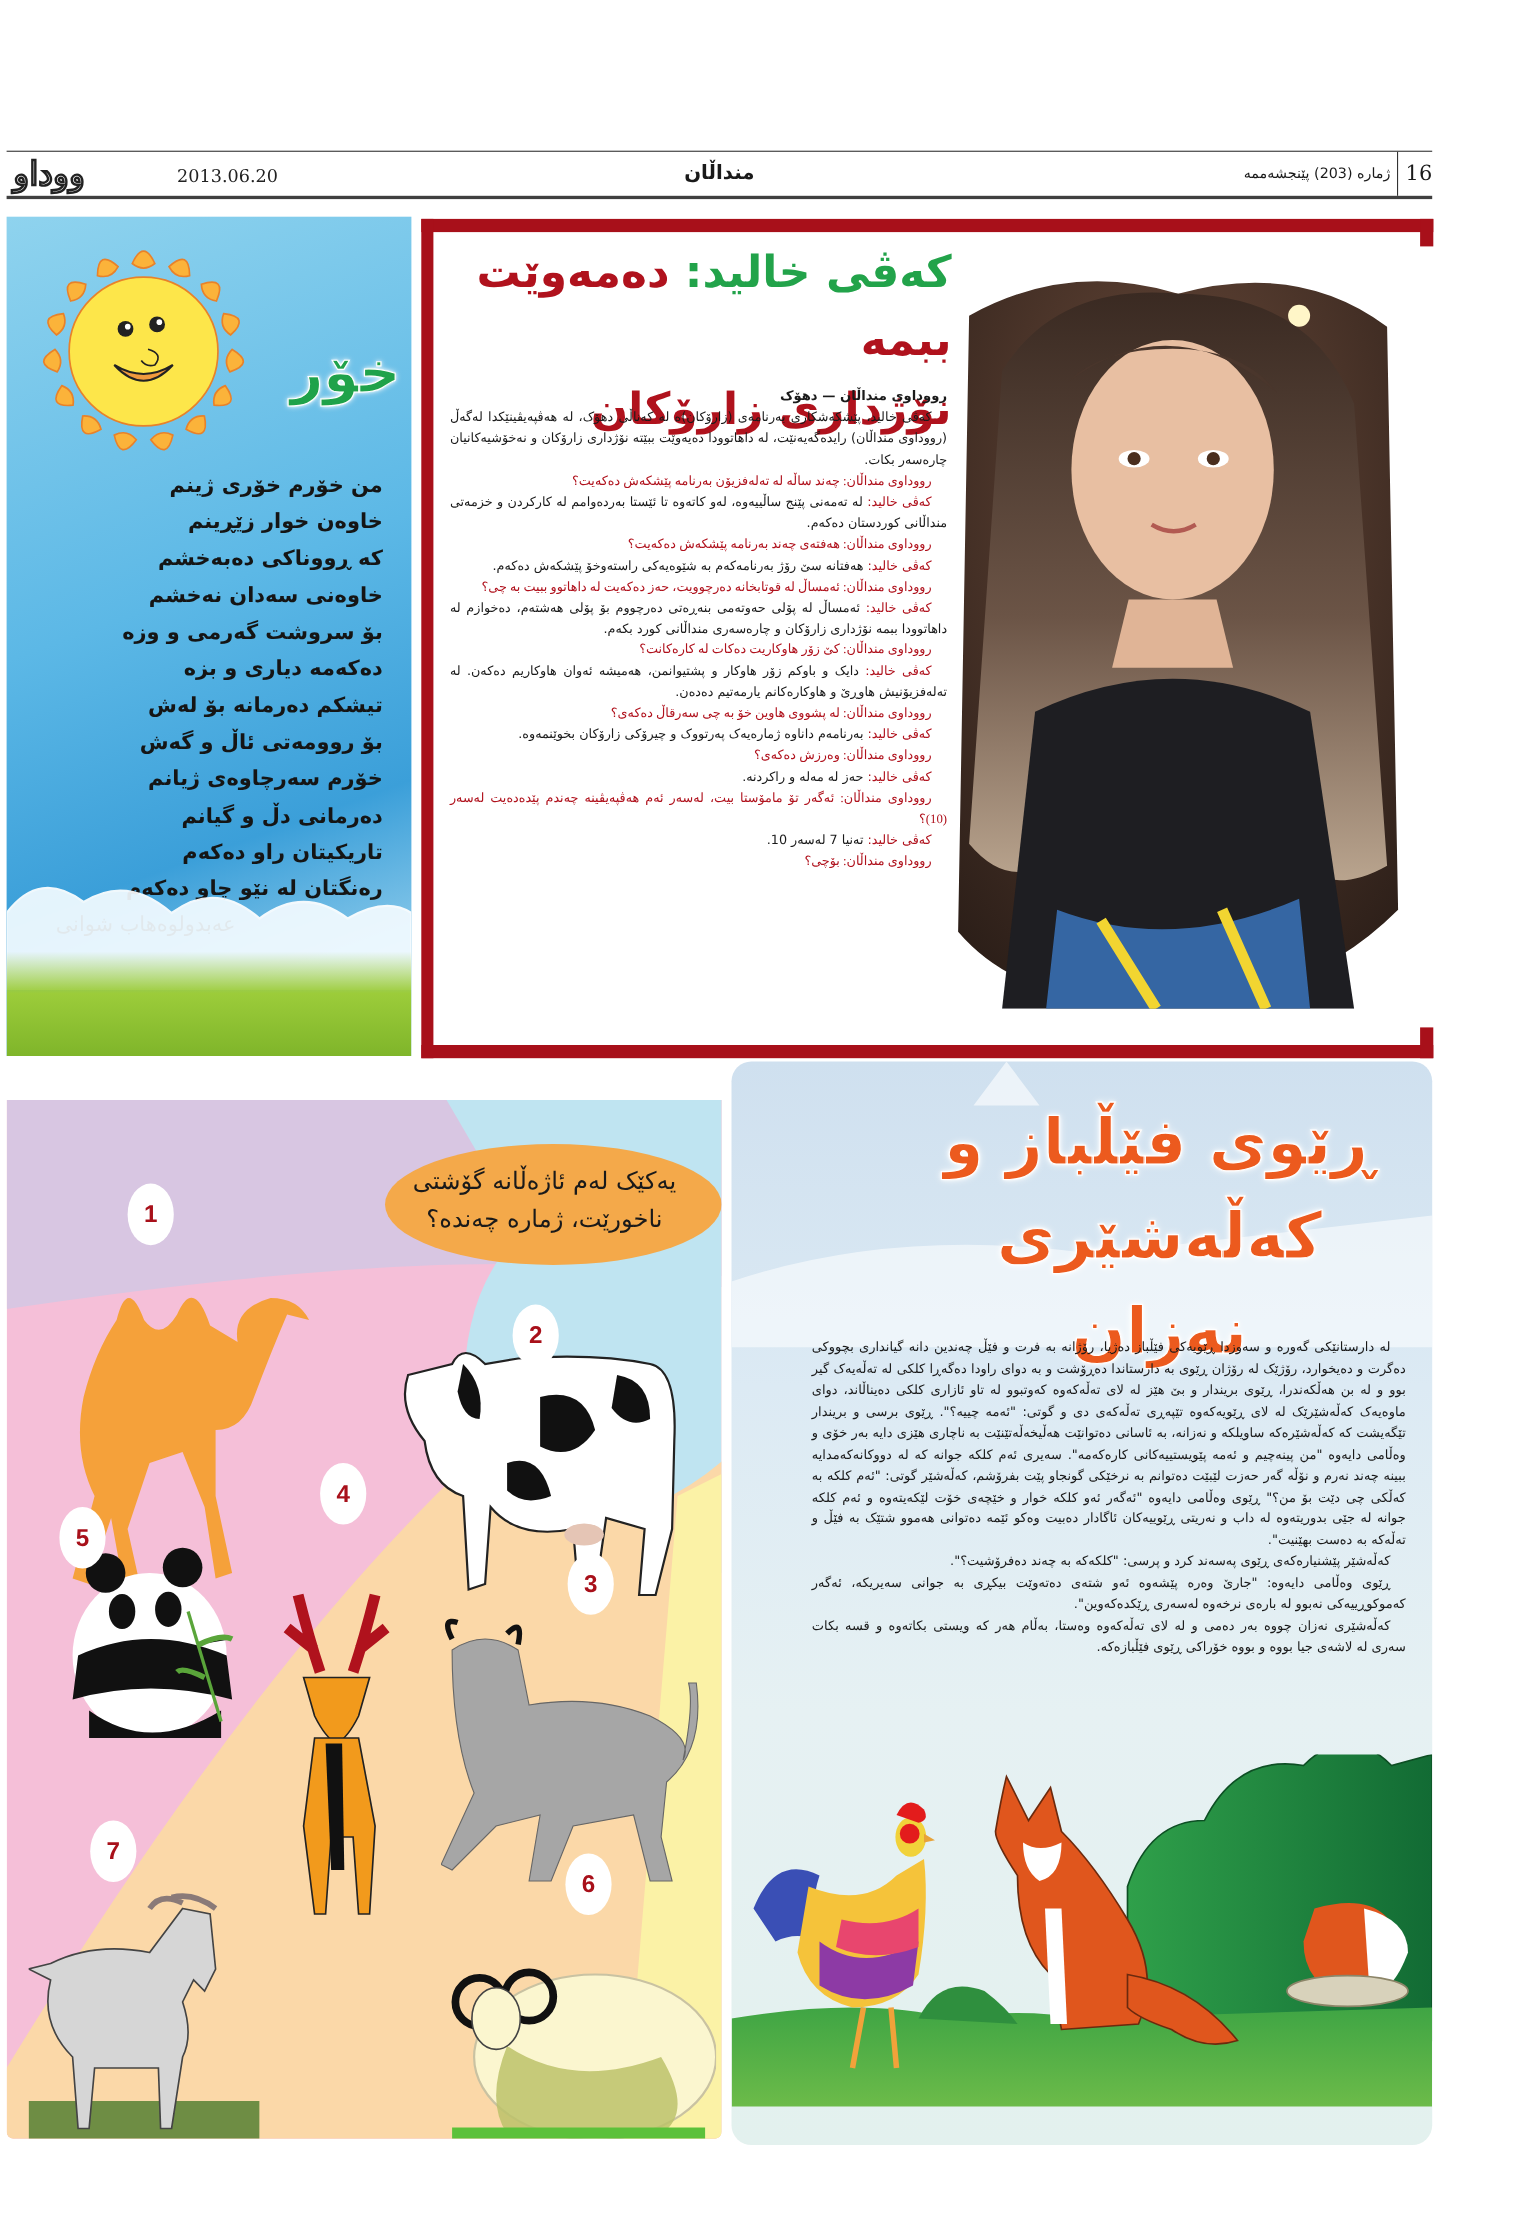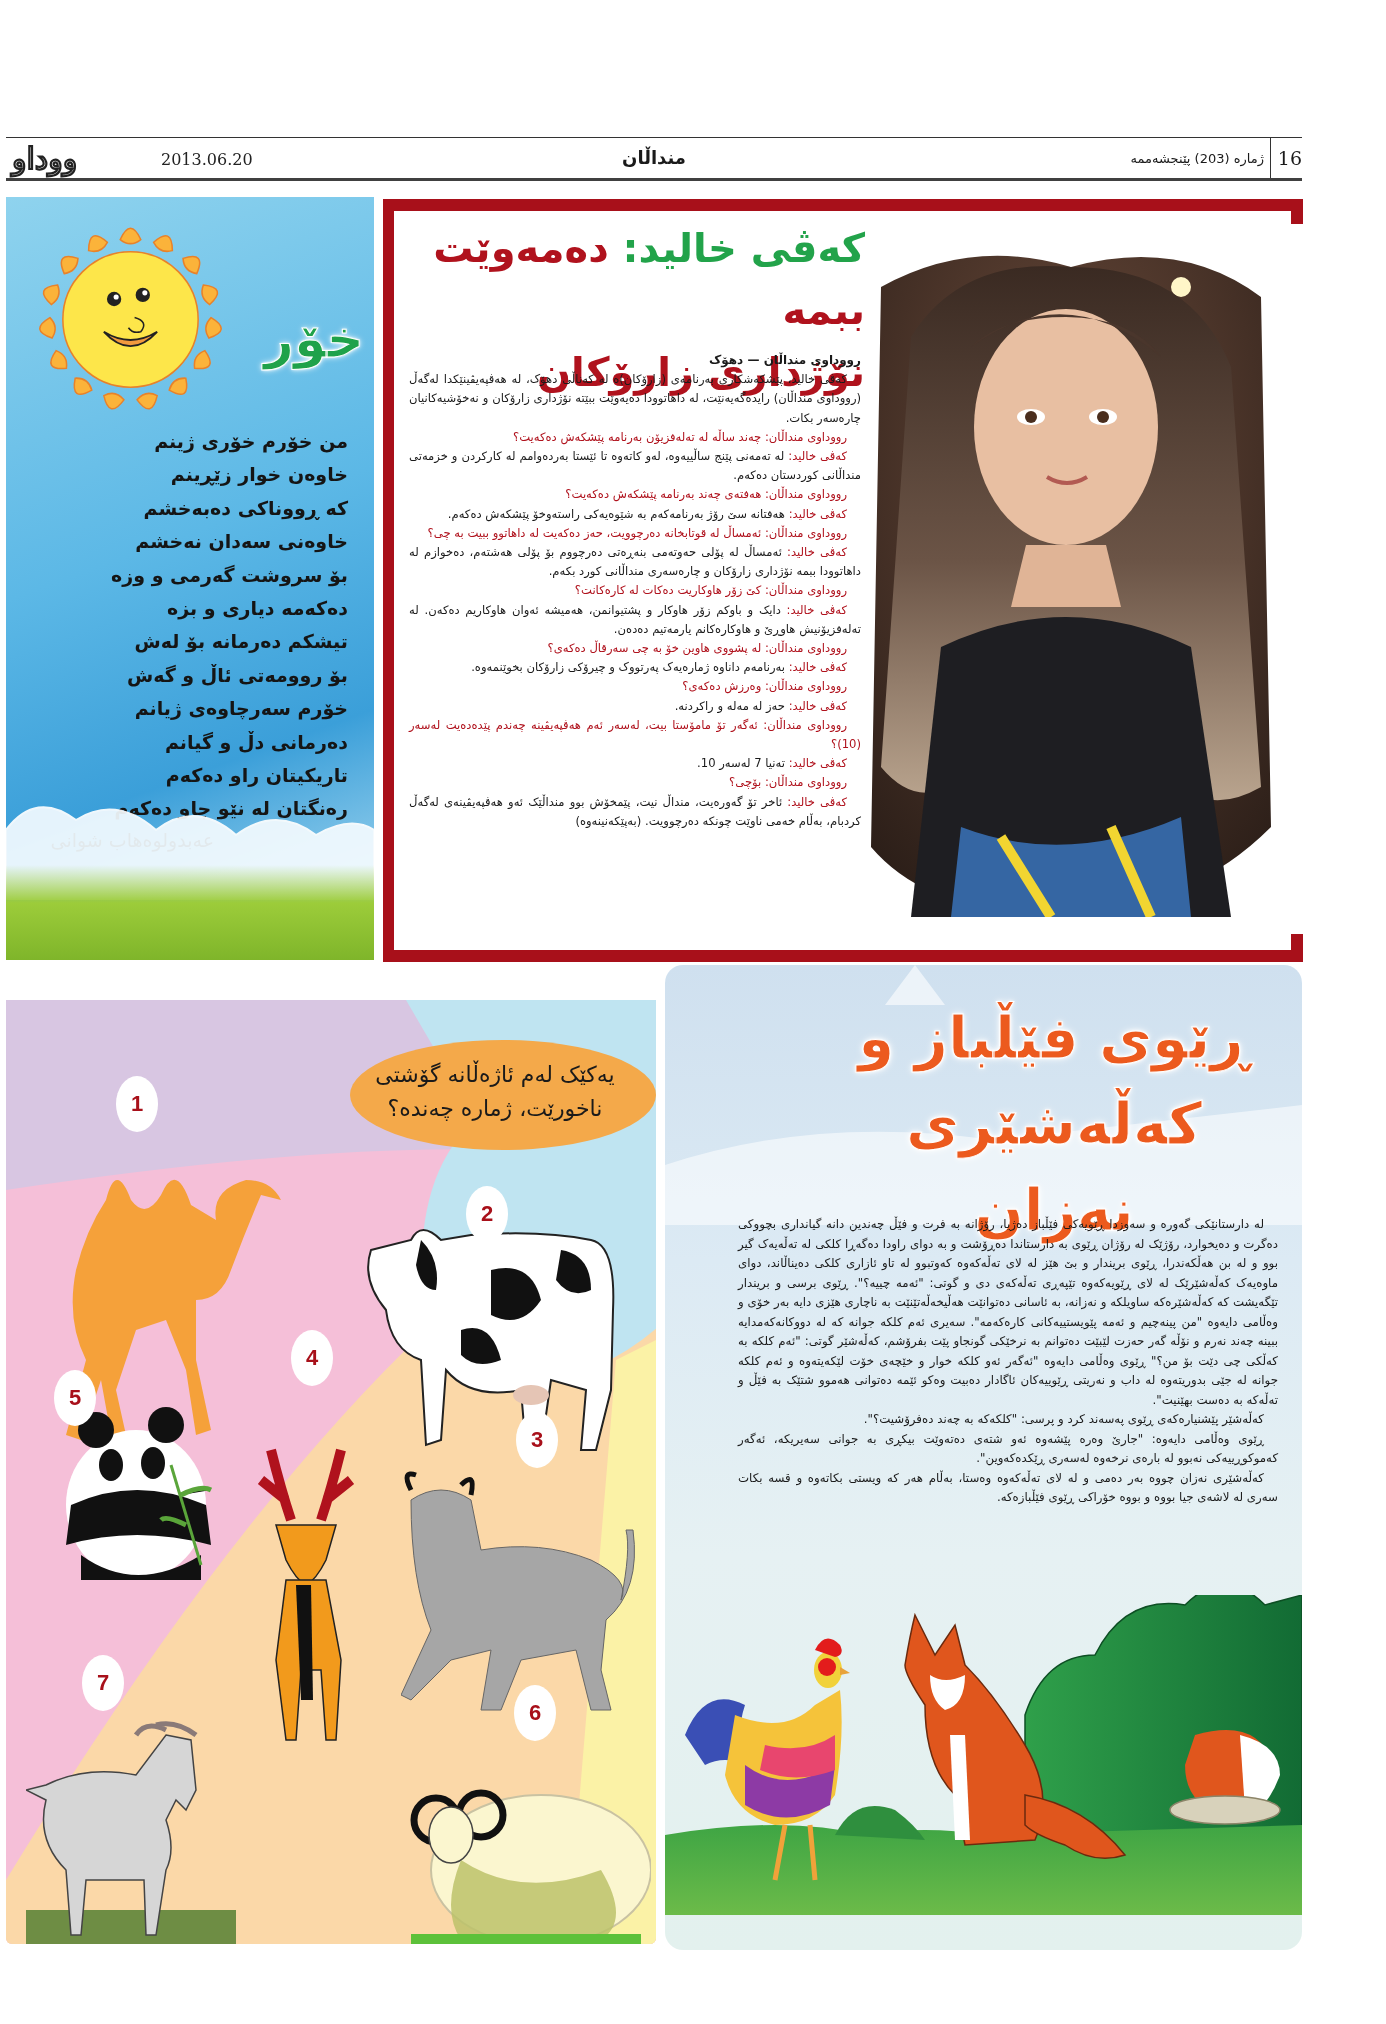--- a/index.html
+++ b/index.html
@@ -36,21 +36,21 @@
   .red-frame-left { position: absolute; left: 0; top: 0; width: 11px; height: 763px; background: #a8101a; }
   .red-frame-bottom { position: absolute; left: 0; bottom: 0; width: 920px; height: 12px; background: #a8101a; }
   .red-frame-tab-top { position: absolute; right: 0; top: 0; width: 12px; height: 25px; background: #a8101a; }
   .red-frame-tab-bot { position: absolute; right: 0; bottom: 0; width: 12px; height: 28px; background: #a8101a; }
   .headline { position: absolute; right: 438px; top: 18px; width: 460px; direction: rtl; text-align: right;
     font-size: 40px; font-weight: bold; line-height: 62px; color: #b0121d; }
   .headline .name { color: #22a34a; }
   .article { position: absolute; right: 442px; top: 152px; width: 452px; direction: rtl; text-align: justify; font-size: 11.6px; line-height: 19.2px; }
   .article .byline { font-weight: bold; font-size: 12px; }
   .article p { text-indent: 14px; }
-  .article .q { color: #b0121d; }
+  .article .q { color: #b0121d; font-family: Liberation Serif, serif; }
   .article .a-name { color: #b0121d; }
   .photo { position: absolute; right: 20px; top: 28px; width: 432px; height: 690px; overflow: hidden; }
 
   
   .puzzle { position: absolute; left: 6px; top: 1000px; width: 650px; height: 944px; overflow: hidden; border-radius: 0 0 6px 6px; }
   .question-bubble { position: absolute; left: 344px; top: 40px; width: 306px; height: 110px; border-radius: 50%;
     background: #f4a94a; }
   .question-text { position: absolute; left: 344px; top: 58px; width: 290px; direction: rtl; text-align: center;
     font-size: 22px; line-height: 34px; color: #1a1a1a; }
   .num-badge { position: absolute; width: 42px; height: 56px; background: #fff; border-radius: 50%;
@@ -162,21 +162,20 @@
     <p class="q"><span>رووداوی منداڵان:</span><span> لە پشووی هاوین خۆ بە چی سەرقاڵ دەکەی؟</span></p>
     <p><span class="a-name">کەڤی خالید:</span><span> بەرنامەم داناوە ژمارەیەک پەرتووک و چیرۆکی زارۆکان بخوێنمەوە.</span></p>
 
     <p class="q"><span>رووداوی منداڵان:</span><span> وەرزش دەکەی؟</span></p>
     <p><span class="a-name">کەڤی خالید:</span><span> حەز لە مەلە و راکردنە.</span></p>
 
     <p class="q"><span>رووداوی منداڵان:</span><span> ئەگەر تۆ مامۆستا بیت، لەسەر ئەم هەڤپەیڤینە چەندم پێدەدەیت لەسەر (10)؟</span></p>
     <p><span class="a-name">کەڤی خالید:</span><span> تەنیا 7 لەسەر 10.</span></p>
 
     <p class="q"><span>رووداوی منداڵان:</span><span> بۆچی؟</span></p>
-    <p><span class="a-name">کەڤی خالید:</span><span> ئاخر تۆ گەورەیت، منداڵ نیت، پێمخۆش بوو منداڵێک ئەو هەڤپەیڤینەی لەگەڵ کردبام، بەڵام خەمی ناوێت چونکە دەرچوویت. (بەپێکەنینەوە)</span></p>
   </div>
 
   <svg class="photo" viewBox="0 0 432 690" aria-label="کەڤی خالید">
     <defs>
       <radialGradient id="bgGlow" cx="0.5" cy="0.3" r="0.8">
         <stop offset="0" stop-color="#6a4a3a"></stop>
           <stop offset="1" stop-color="#2b1e18"></stop>
       </radialGradient>
       <linearGradient id="hair" x1="0" y1="0" x2="0" y2="1">
         <stop offset="0" stop-color="#3a2a22"></stop>

